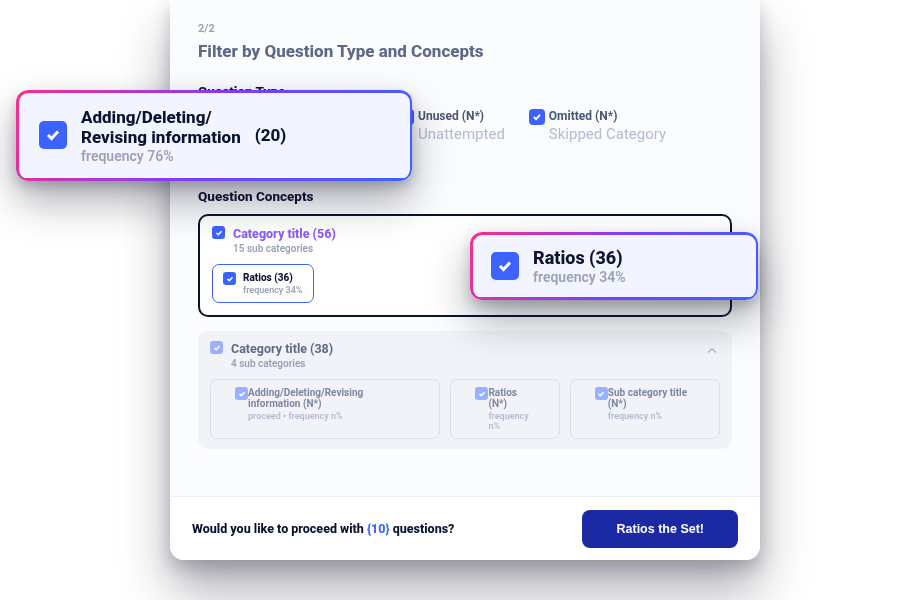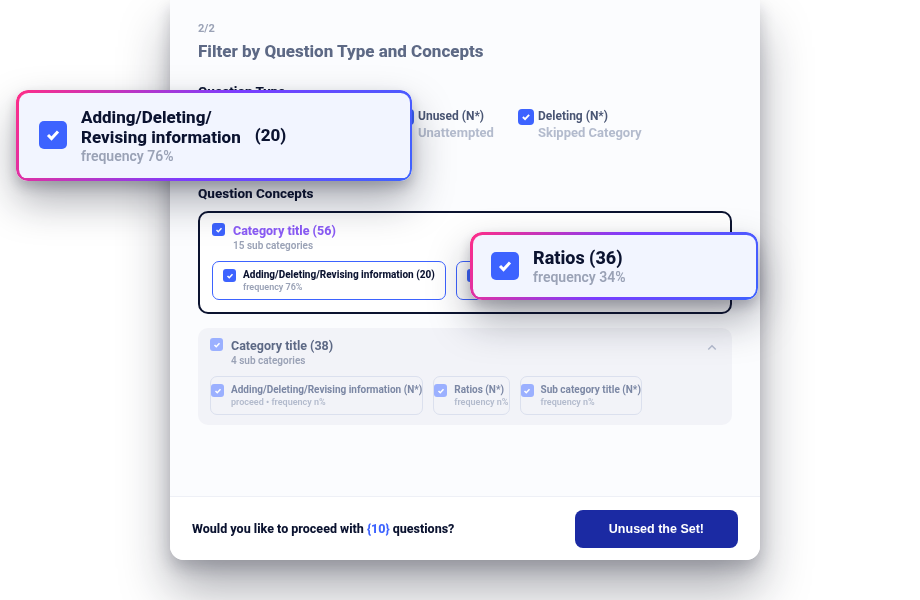--- a/index.html
+++ b/index.html
@@ -48,21 +48,21 @@
     gap: 24px;
     margin-bottom: 24px;
   }
   .qtype {
     display: flex;
     align-items: flex-start;
     gap: 4px;
     font-size: 12px;
   }
   .qtype .labels .t1 { font-weight: 700; color: #4a5674; }
-  .qtype .labels .t2 { font-weight: 700; color: #b3bbcd; font-size: 13px; margin-top: 2px; }
+  .qtype .labels .t2 { font-weight: 400; color: #b3bbcd; font-size: 15px; margin-top: 2px; }
 
   .chk {
     width: 16px; height: 16px;
     background: #3d63ff;
     border-radius: 4px;
     display: inline-flex;
     align-items: center;
     justify-content: center;
     flex-shrink: 0;
   }
@@ -104,24 +104,23 @@
     margin-top: 14px;
     background: #f2f3f8;
     border-radius: 10px;
     padding: 10px 12px;
     position: relative;
   }
   .faded-cat .cat-header .t1 { color: #5d6985; font-weight: 700; }
   .faded-cat .sub-chip-f {
     border: 1.5px solid #dbe0ee;
     border-radius: 7px;
-    padding: 7px 0;
+    padding: 7px 24px;
     display: flex;
     align-items: flex-start;
-    gap: 7px;
     background: #f2f3f8;
   }
   .faded-cat .sub-chip-f .t1 { font-weight: 700; font-size: 10px; color: #7b87a4; }
   .faded-cat .sub-chip-f .t2 { font-weight: 600; font-size: 9px; color: #b3bbcd; margin-top: 2px; }
   .faded-cat .chk-faded { background: #9bb0ff; }
   .caret {
     position: absolute;
     right: 14px;
     top: 14px;
     width: 12px;
@@ -218,21 +217,21 @@
         <div class="t2">Unattempted</div>
       </div>
     </div>
     <div class="qtype">
       <span class="chk">
           <svg viewBox="0 0 16 16">
             <polyline points="3 8 6.5 11.5 13 4.5"></polyline>
           </svg>
         </span>
       <div class="labels">
-        <div class="t1"><span>Deleting</span> <span>(N*)</span></div>
+        <div class="t1"><span>Omitted</span> <span>(N*)</span></div>
         <div class="t2">Skipped Category</div>
       </div>
     </div>
   </div>
 
   <div style="font-size:10px;color:#cfd5e4;font-weight:600;margin:-8px 0 18px 36px;">Bookmarked</div>
 
   <div class="section-title">Question Concepts</div>
 
   <div class="concepts-box">
@@ -241,31 +240,20 @@
           <svg viewBox="0 0 16 16">
             <polyline points="3 8 6.5 11.5 13 4.5"></polyline>
           </svg>
         </span>
       <div>
         <div class="t1"><span>Category title</span>  <span>(56)</span></div>
         <div class="t2">15 sub categories</div>
       </div>
     </div>
     <div class="sub-row">
-      <div class="sub-chip">
-        <span class="chk chk-sm">
-            <svg viewBox="0 0 16 16">
-              <polyline points="3 8 6.5 11.5 13 4.5"></polyline>
-            </svg>
-          </span>
-        <div>
-          <div class="t1"><span>Adding/Deleting/Revising information</span>  <span>(20)</span></div>
-          <div class="t2">frequency 76%</div>
-        </div>
-      </div>
       <div class="sub-chip">
         <span class="chk chk-sm">
             <svg viewBox="0 0 16 16">
               <polyline points="3 8 6.5 11.5 13 4.5"></polyline>
             </svg>
           </span>
         <div>
           <div class="t1"><span>Ratios</span>  <span>(36)</span></div>
           <div class="t2">frequency 34%</div>
         </div>
@@ -322,21 +310,21 @@
           <div class="t2">frequency n%</div>
         </div>
       </div>
     </div>
   </div>
 
   <div class="footer">
     <div class="prompt">
       <span>Would you like to proceed with </span><span class="count">{10}</span><span> questions?</span>
     </div>
-    <button class="cta">Unused the Set!</button>
+    <button class="cta">Ratios the Set!</button>
   </div>
 </div>
 
 <div class="float-card float-a">
   <div class="float-inner">
     <span class="chk chk-lg">
         <svg viewBox="0 0 16 16">
           <polyline points="3 8 6.5 11.5 13 4.5"></polyline>
         </svg>
       </span>

